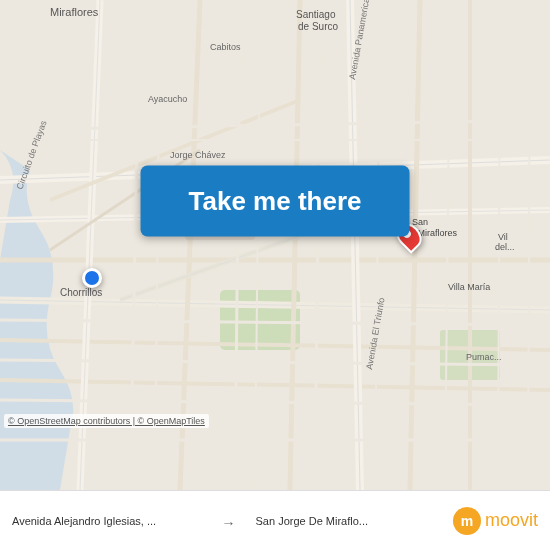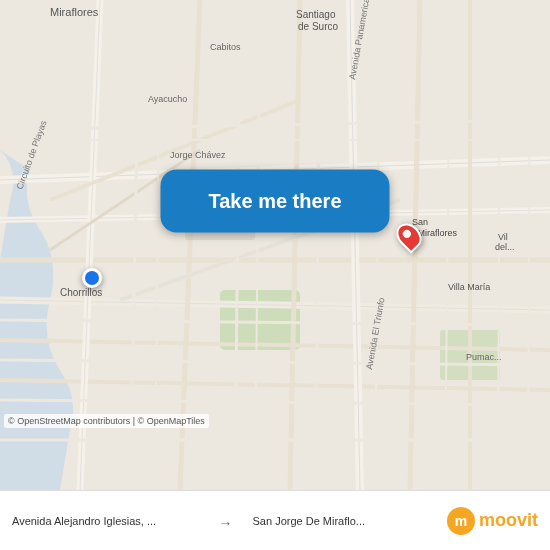--- a/index.html
+++ b/index.html
@@ -53,21 +53,21 @@
       display: flex;
       align-items: center;
       justify-content: center;
       color: white;
       font-weight: bold;
       font-size: 14px;
     }
 
     .moovit-text {
       color: #f5a623;
-      font-weight: bold;
+      font-weight: normal;
       font-size: 18px;
     }
 
     .route-info {
       display: flex;
       align-items: center;
       gap: 20px;
       flex: 1;
     }
 
@@ -96,23 +96,23 @@
 
     
     #take-me-there-btn {
       position: absolute;
       left: 50%;
       top: 41%;
       transform: translate(-50%, -50%);
       background: #1a7dc4;
       color: white;
       border: none;
-      border-radius: 16px;
+      border-radius: 7px;
       padding: 20px 48px;
-      font-size: 20px;
+      font-size: 26px;
       font-weight: bold;
       cursor: pointer;
       white-space: nowrap;
       box-shadow: 0 2px 8px rgba(0,0,0,0.3);
       z-index: 100;
     }
 
     
     .origin-marker {
       position: absolute;
@@ -161,20 +161,21 @@
     .attribution {
       position: absolute;
       bottom: 62px;
       left: 4px;
       font-size: 9px;
       color: #555;
       background: rgba(255,255,255,0.8);
       padding: 2px 4px;
       border-radius: 2px;
       z-index: 60;
+      text-decoration: underline;
     }
 
     
     #map-svg {
       position: absolute;
       inset: 0;
       width: 100%;
       height: 100%;
     }
 

